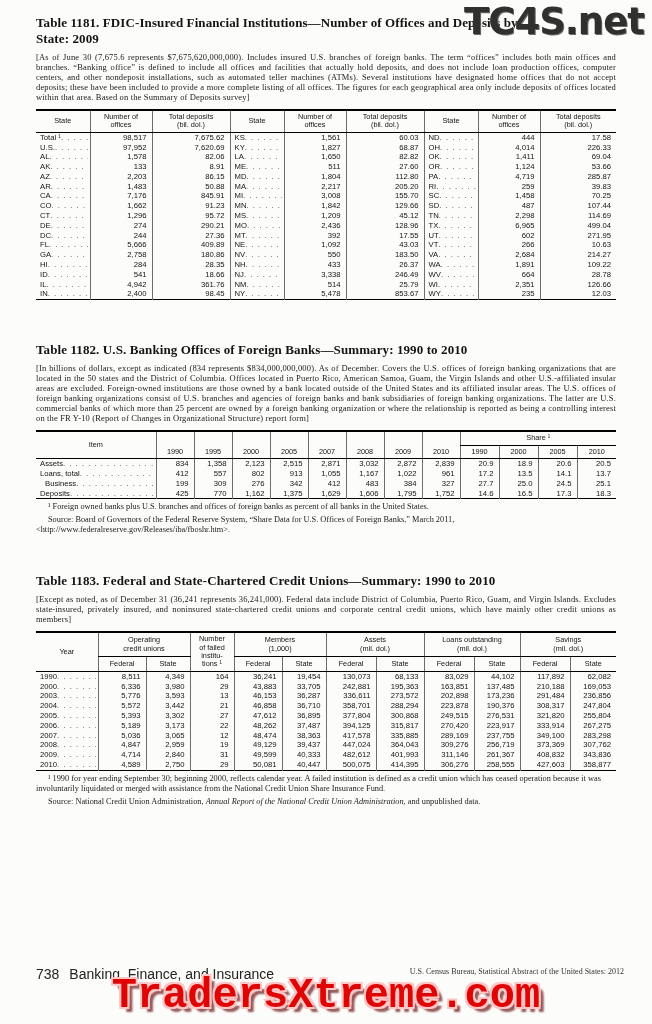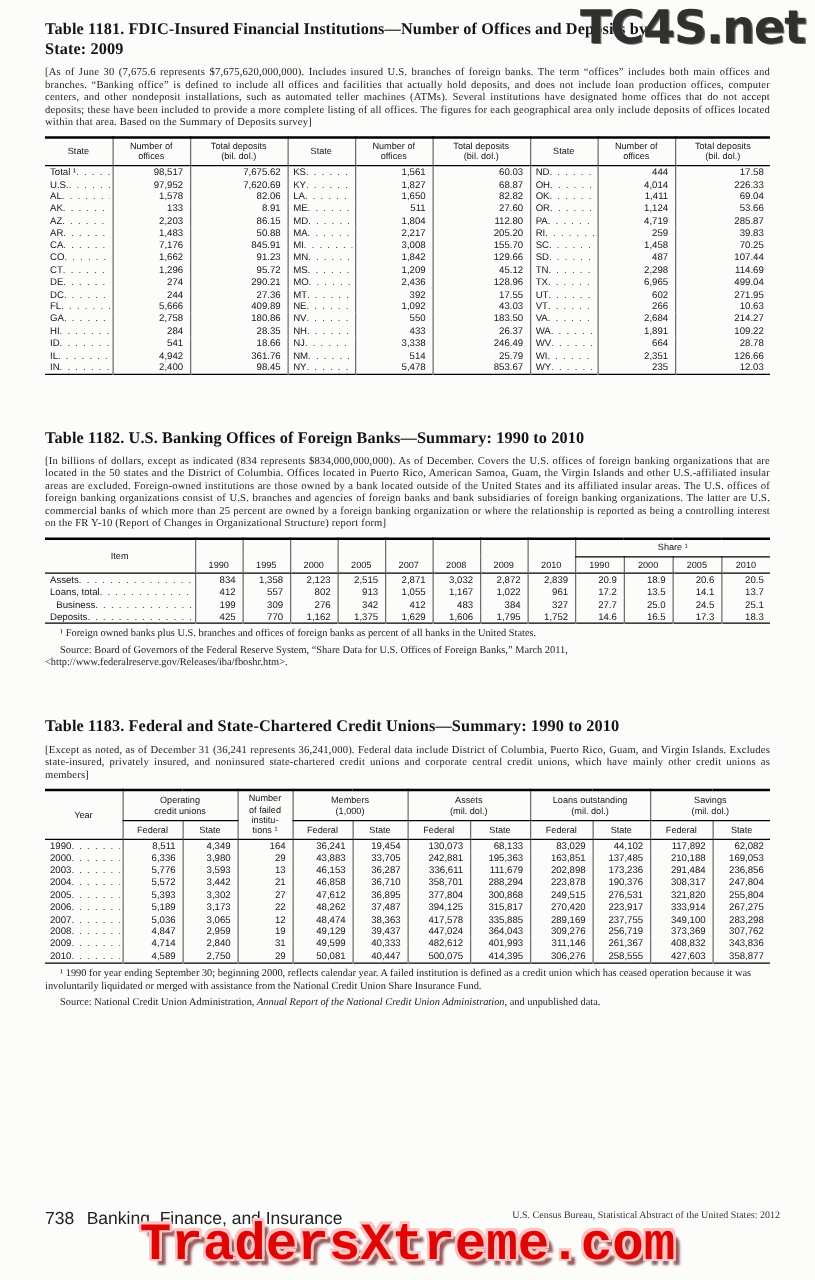--- a/index.html
+++ b/index.html
@@ -779,21 +779,21 @@
                   <span class="txt">2003</span>
                   <span class="dots"></span>
                 </div>
               </td>
               <td class="num">5,776</td>
               <td class="num">3,593</td>
               <td class="num">13</td>
               <td class="num">46,153</td>
               <td class="num">36,287</td>
               <td class="num">336,611</td>
-              <td class="num">111,679</td>
+              <td class="num">273,572</td>
               <td class="num">202,898</td>
               <td class="num">173,236</td>
               <td class="num">291,484</td>
               <td class="num">236,856</td>
             </tr>
             <tr>
               <td class="c0 lbl">
                 <div class="leader">
                   <span class="txt">2004</span>
                   <span class="dots"></span>

